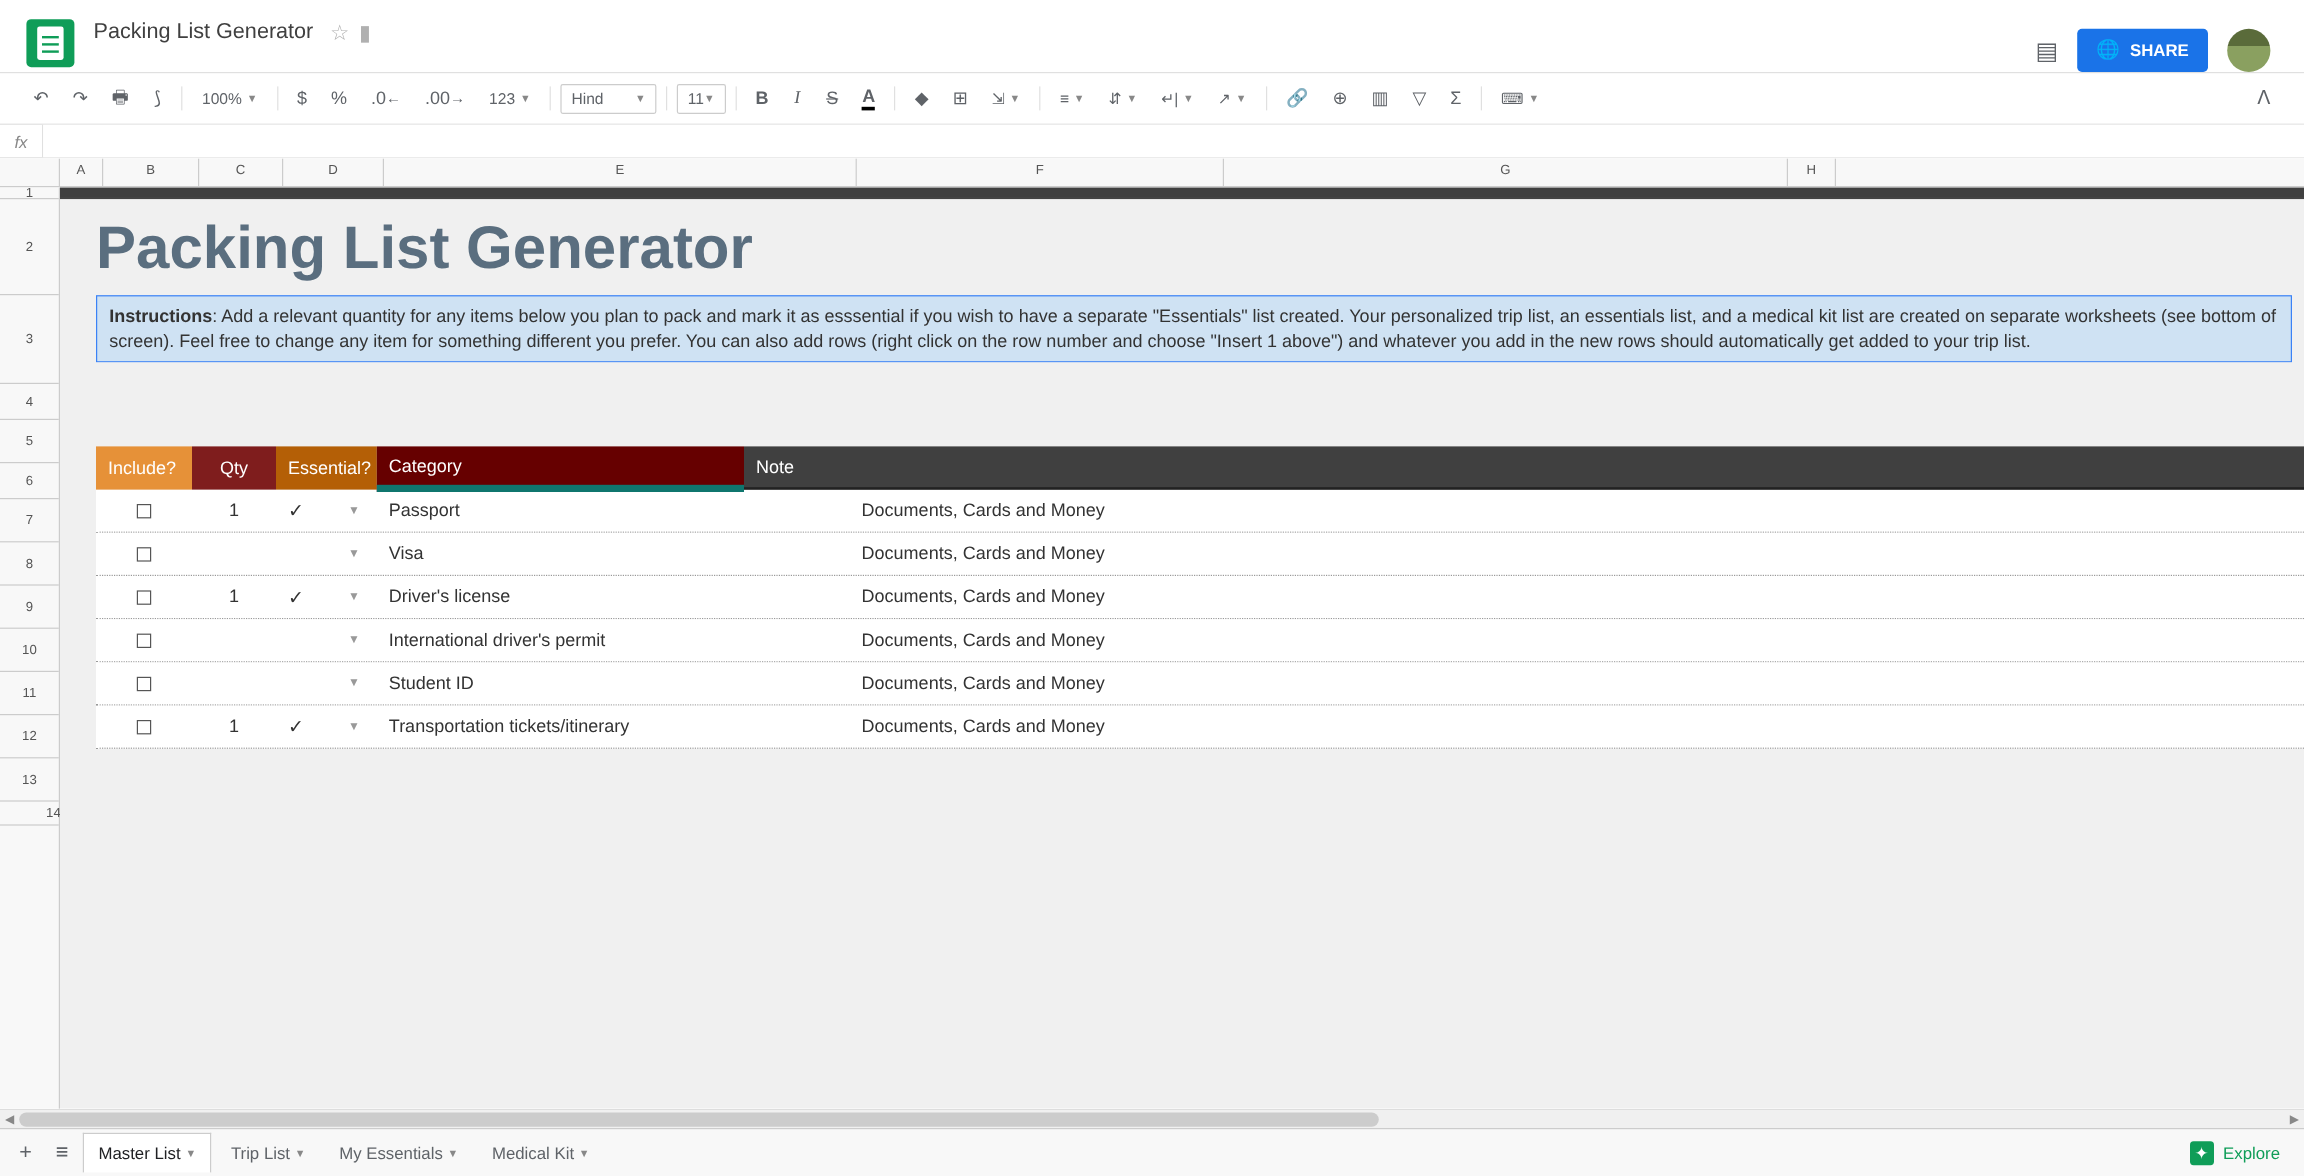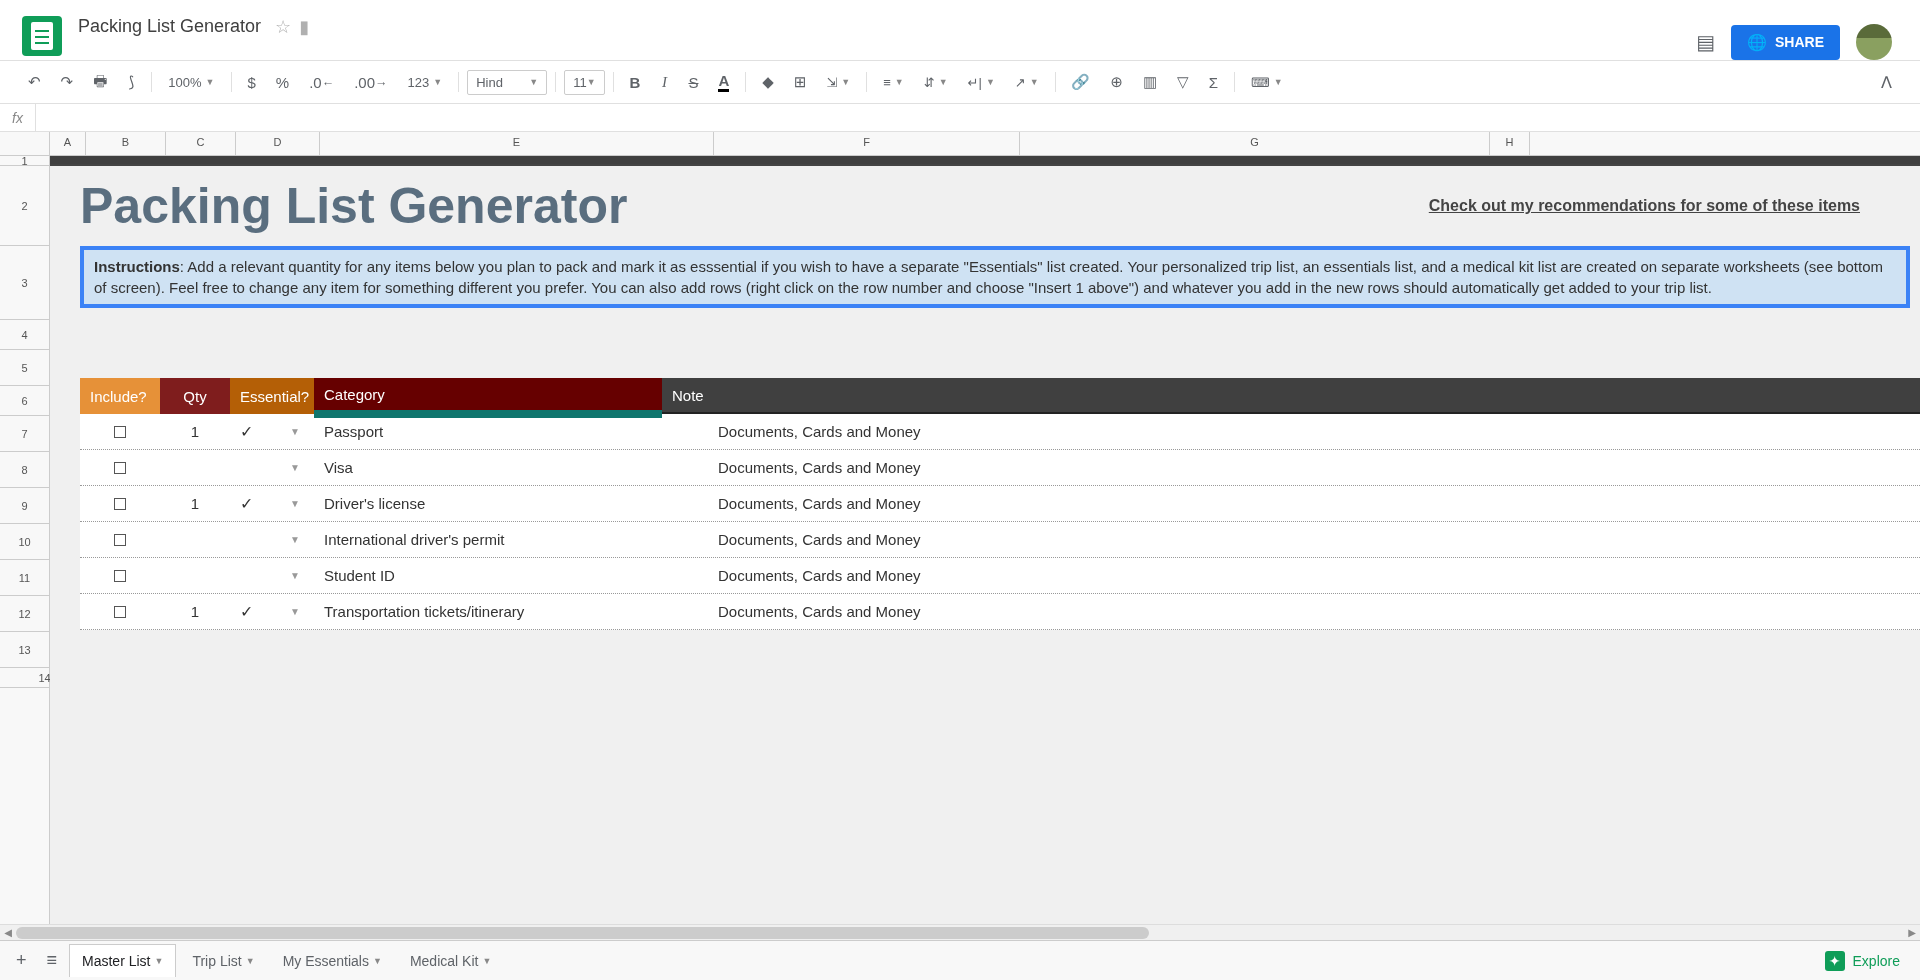--- a/index.html
+++ b/index.html
@@ -42,32 +42,32 @@
 .corner { width: 50px; flex-shrink: 0; border-right: 1px solid #ccc; background: #f8f8f8; }
 .ch { border-right: 1px solid #ccc; text-align: center; font-size: 11px; color: #555; padding: 4px 0; flex-shrink: 0; }
 .grid-body { display: flex; height: calc(100% - 24px); overflow: hidden; }
 .row-headers { width: 50px; flex-shrink: 0; background: #f8f8f8; border-right: 1px solid #ccc; }
 .rh { border-bottom: 1px solid #ccc; text-align: center; font-size: 11px; color: #555; display: flex; align-items: center; justify-content: center; }
 .sheet-content { flex: 1; position: relative; overflow: hidden; }
 .r1 { height: 10px; background: #404040; border-bottom: 2px solid #444; }
 .r2 { height: 80px; display: flex; align-items: center; padding-left: 30px; background: #f0f0f0; }
 .big-title { font-size: 50px; font-weight: bold; color: #5a6e7f; flex: 1; }
 .rec-link { font-size: 16px; color: #444; text-decoration: underline; font-weight: bold; padding-right: 60px; cursor: pointer; }
-.r3 { background: #cfe2f3; border: 4px solid #3b82f6; padding: 6px 10px; font-size: 15px; color: #333; line-height: 1.4; margin: 0; }
+.r3 { background: #cfe2f3; border: 1px solid #3b82f6; padding: 6px 10px; font-size: 15px; color: #333; line-height: 1.4; margin: 0; }
 .r3 b { font-weight: bold; }
 .r5 { background: #fff2cc; border: 1px solid #6aa84f; padding: 6px 10px; font-size: 15px; color: #333; }
 .r5 b { font-weight: bold; }
 .spacer { height: 30px; background: #f0f0f0; }
 .table-header { display: flex; height: 36px; color: #fff; font-size: 15px; margin-top: 10px; }
 .th { display: flex; align-items: center; padding: 16px 10px; flex-shrink: 0; }
 .th-inc { width: 80px; background: #e69138; }
 .th-qty { width: 70px; background: #7f1d1d; justify-content: center; }
 .th-ess { width: 84px; background: #b45f06; text-align: center; }
 .th-item { width: 394px; background: #7f6000; border-bottom: 2px solid #5a4400; }
-.th-cat { width: 348px; background: #660000; border-bottom: 8px solid #0f766e; }
+.th-cat { width: 306px; background: #660000; border-bottom: 6px solid #0f766e; }
 .th-note { flex: 1; background: #404040; border-bottom: 2px solid #222; }
 .data-row { display: flex; height: 36px; border-bottom: 1px dotted #999; background: #fff; font-size: 15px; color: #333; align-items: center; }
 .td { padding: 0 10px; flex-shrink: 0; display: flex; align-items: center; }
 .td-inc { width: 80px; justify-content: center; }
 .td-qty { width: 70px; justify-content: center; }
 .td-ess { width: 84px; justify-content: flex-start; gap: 6px; }
 .td-item { width: 394px; }
 .td-cat { width: 306px; }
 .td-note { flex: 1; }
 .chk { width: 12px; height: 12px; border: 1.5px solid #555; }
@@ -199,21 +199,20 @@
         <div class="rh" style="height: 36px;">10</div>
         <div class="rh" style="height: 36px;">11</div>
         <div class="rh" style="height: 36px;">12</div>
         <div class="rh" style="height: 36px;">13</div>
         <div class="rh" style="height: 20px; padding-left: 40px;">14</div>
       </div>
     <div class="sheet-content content-bg">
       <div class="r1"></div>
       <div class="r2">
         <div class="big-title">Packing List Generator</div>
-        <a class="rec-link">Check out my recommendations for some of these items</a>
       </div>
       <div class="content-wrap" style="background:transparent">
         <div class="r3">
           <b>Instructions</b><span>: Add a relevant quantity for any items below you plan to pack and mark it as esssential if you wish to have a separate "Essentials" list created. Your personalized trip list, an essentials list, and a medical kit list are created on separate worksheets (see bottom of screen). Feel free to change any item for something different you prefer. You can also add rows (right click on the row number and choose "Insert 1 above") and whatever you add in the new rows should automatically get added to your trip list.</span>
         </div>
       </div>
       <div class="spacer"></div>
       <div class="spacer" style="height:30px"></div>
       <div style="margin-left:30px">
         <div class="table-header">

